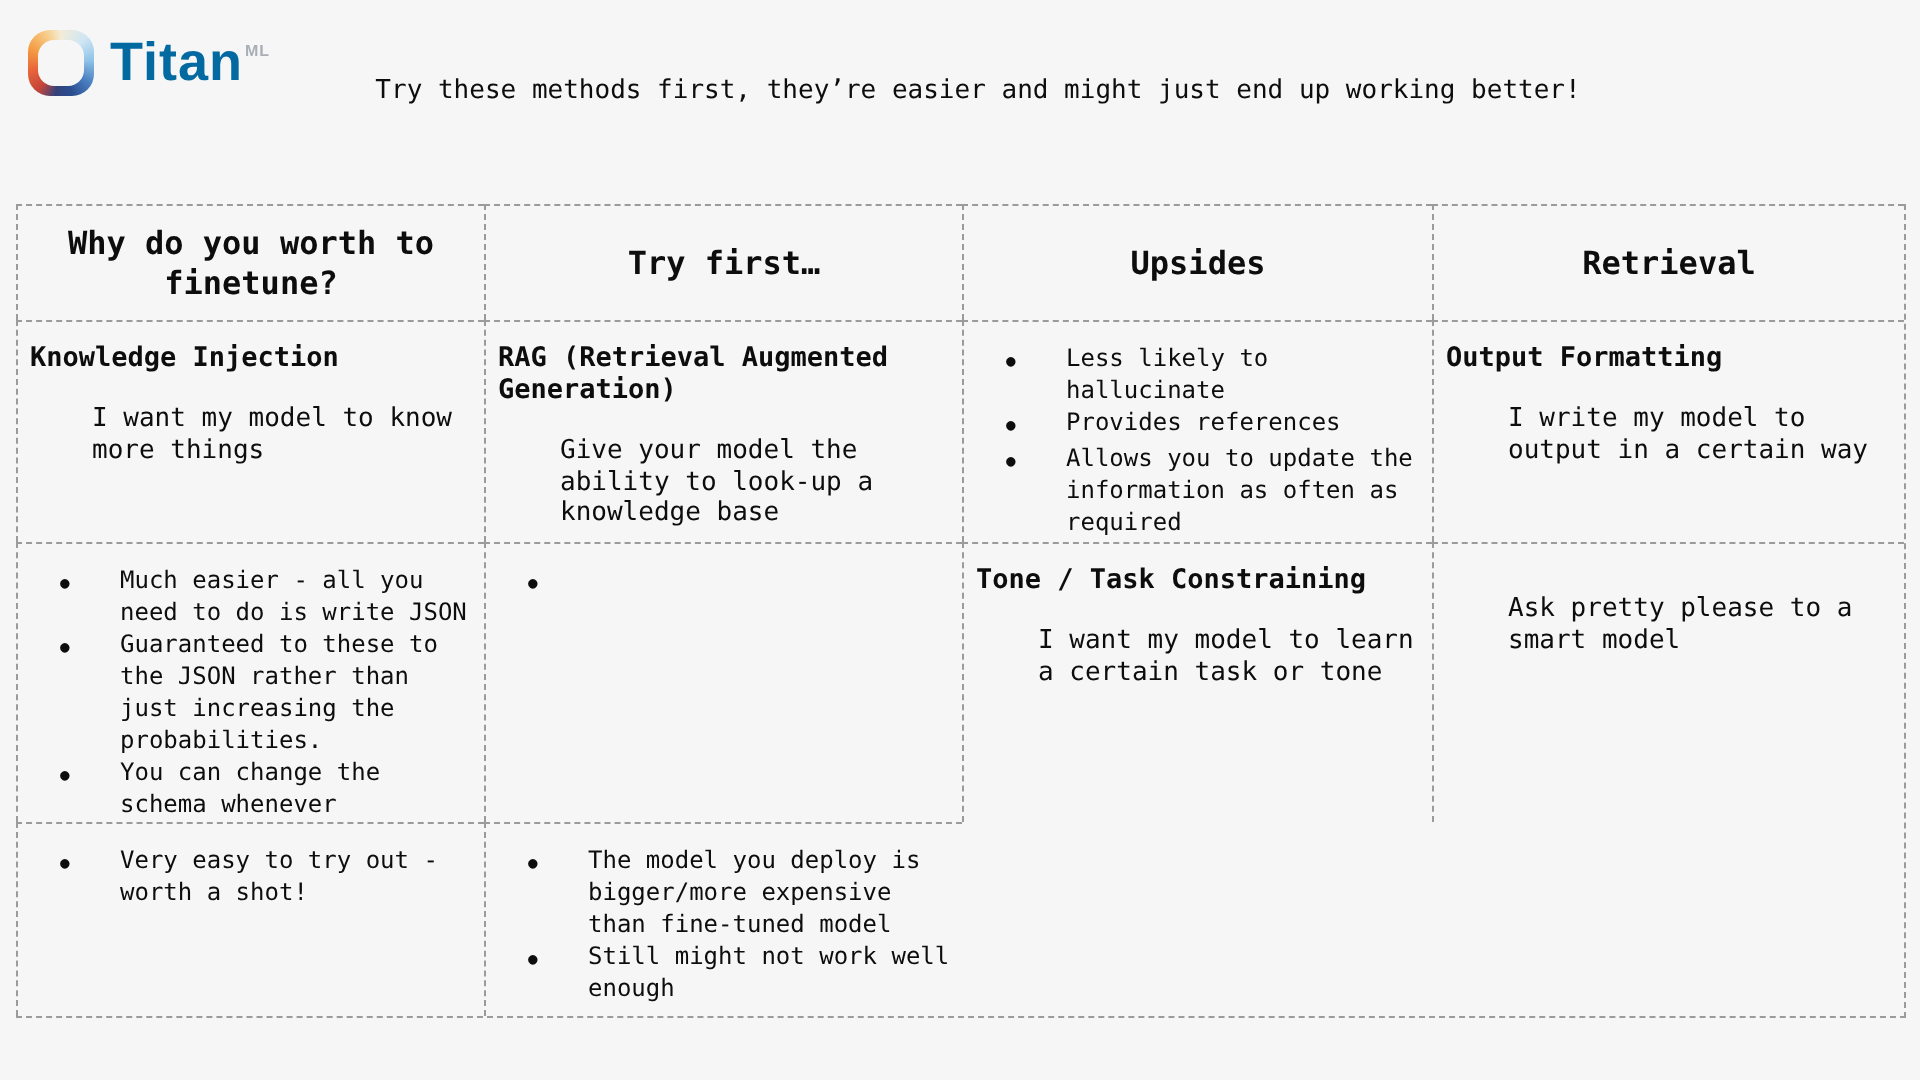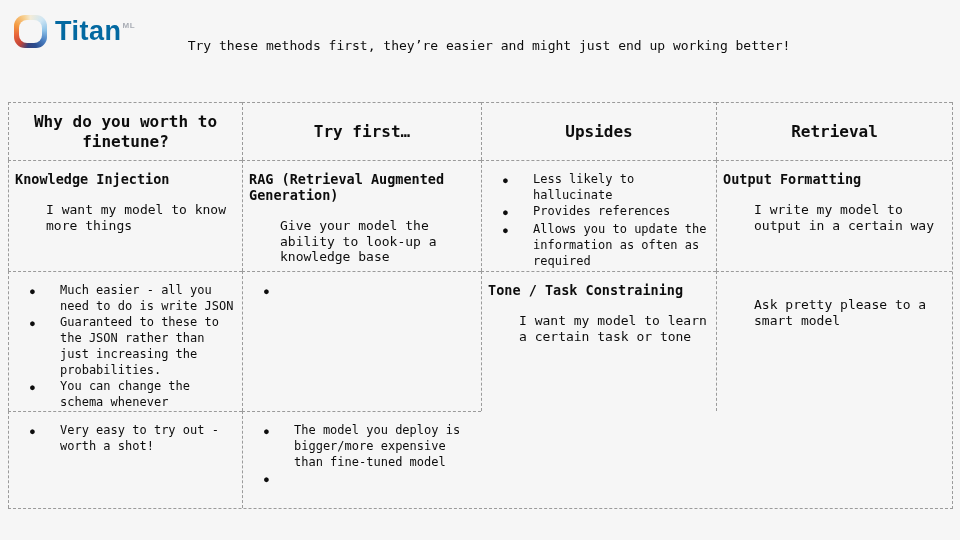--- a/index.html
+++ b/index.html
@@ -170,18 +170,19 @@
       </ul>
     </div>
     <div>
       <ul class="bullets">
         <li>
             <span class="dot"></span>
             <span class="li-text">The model you deploy is bigger/more expensive than fine-tuned model</span>
           </li>
         <li>
             <span class="dot"></span>
+            <span class="li-text">Still might not work well enough</span>
           </li>
       </ul>
     </div>
 
   </div>
 </div>
 
 </body></html>

